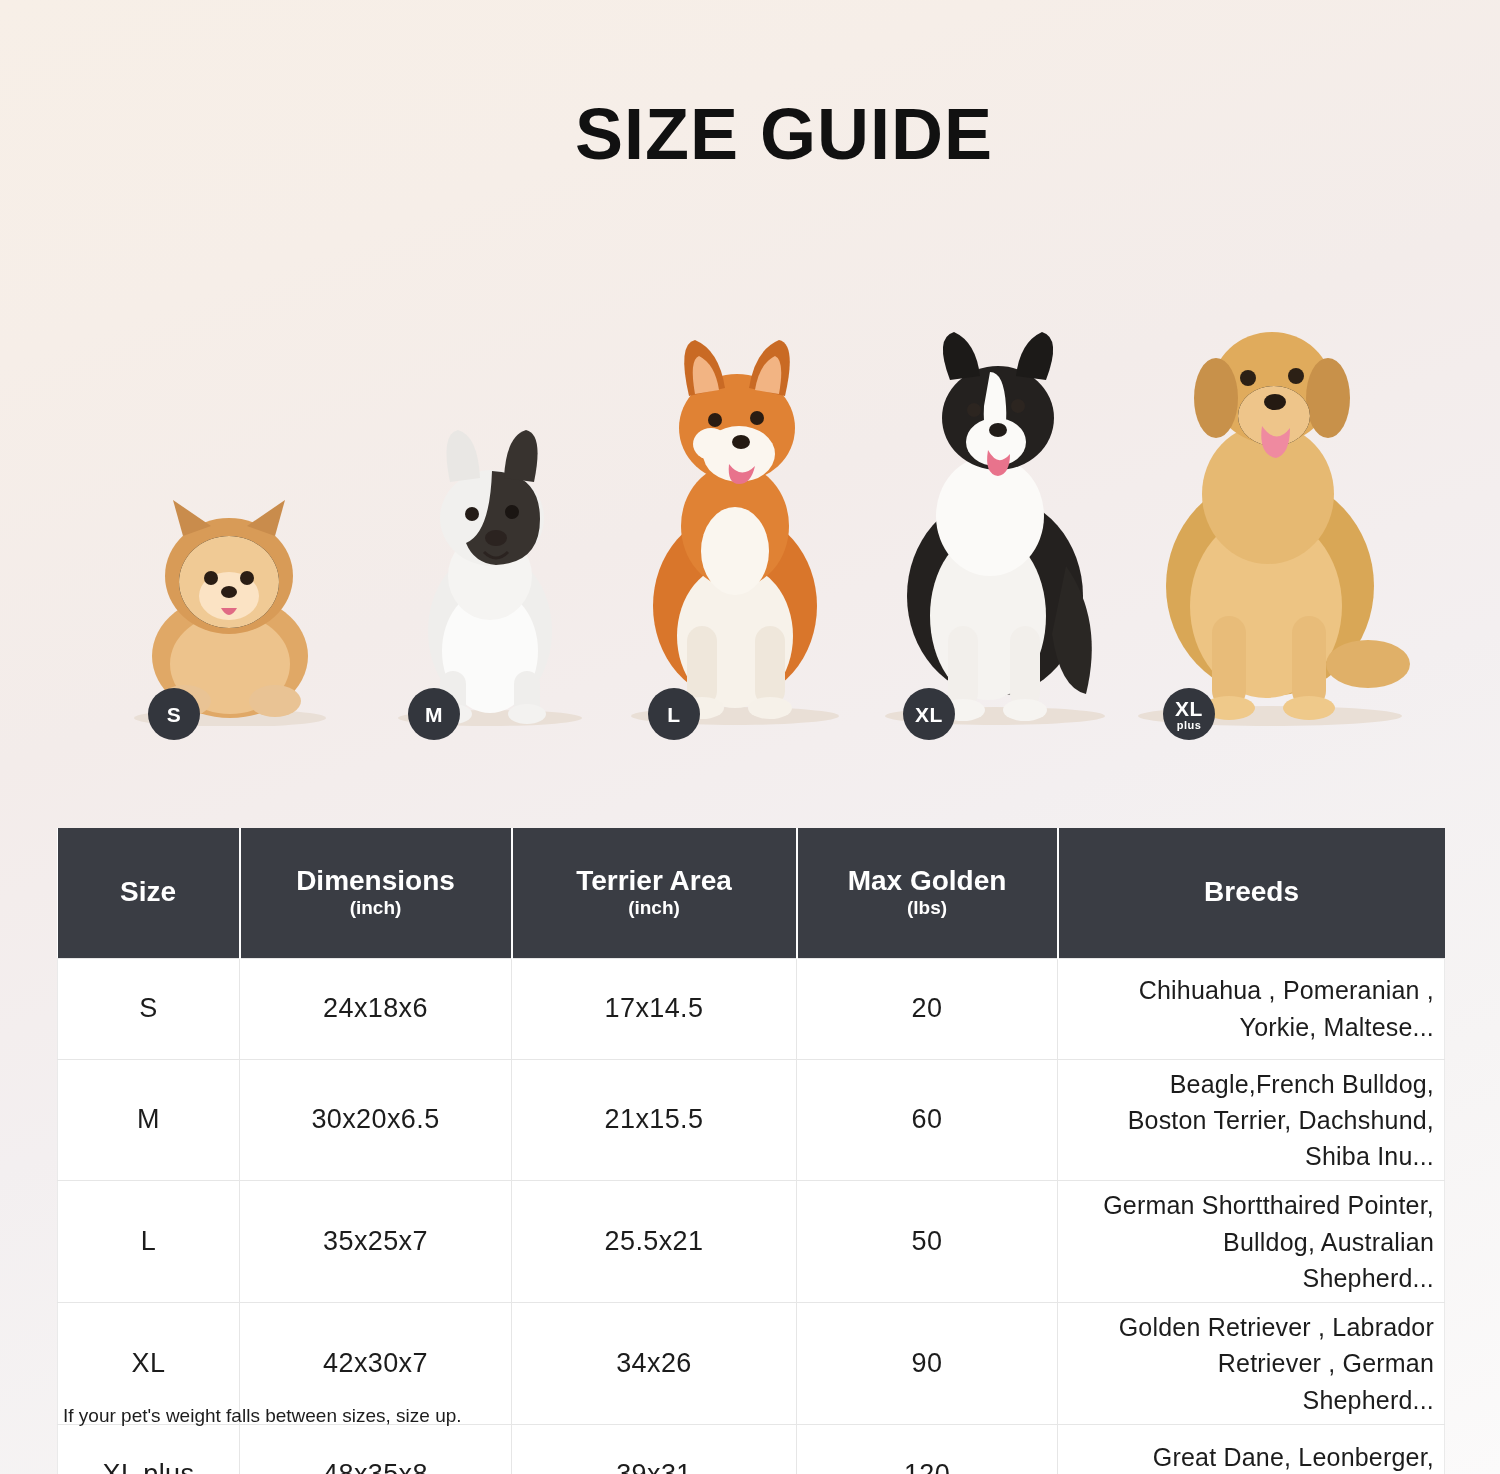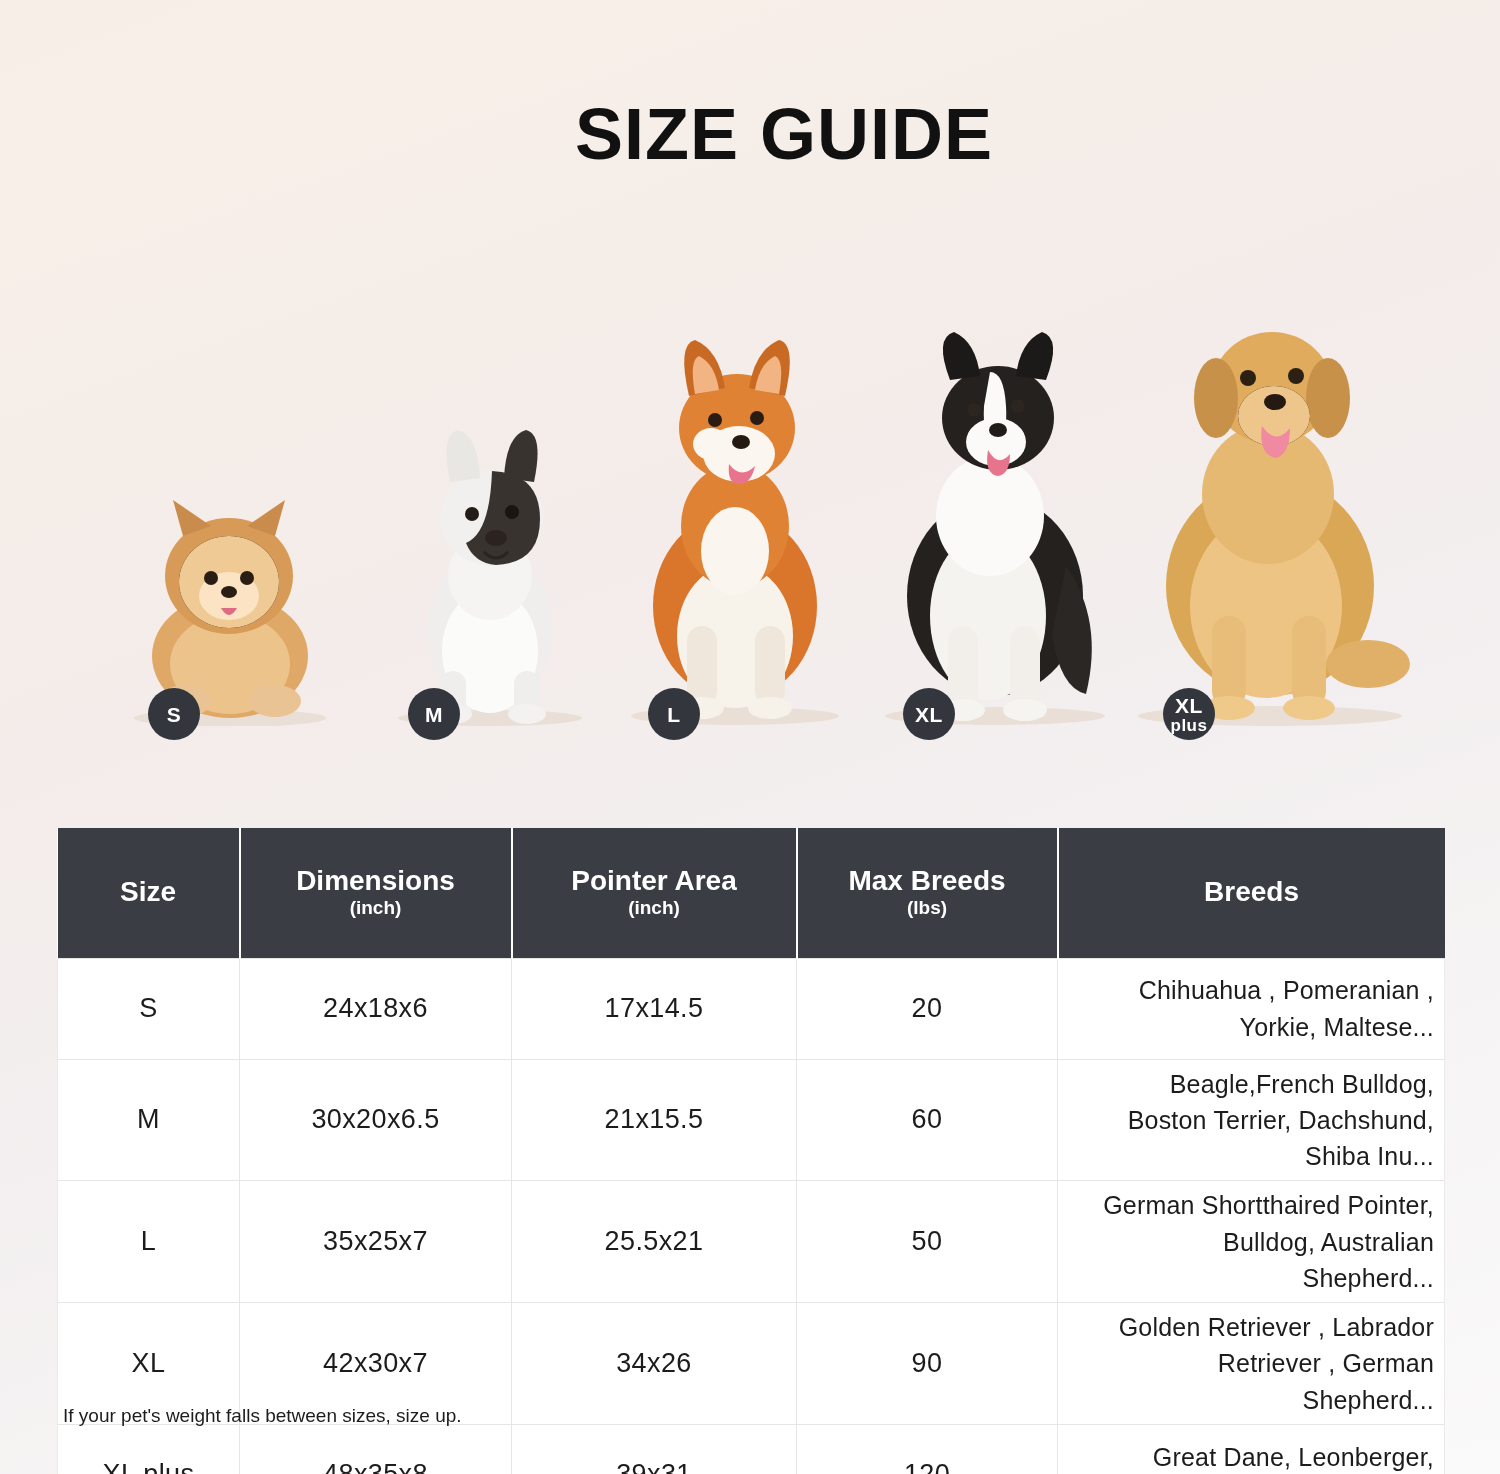--- a/index.html
+++ b/index.html
@@ -62,21 +62,21 @@
     display: flex;
     flex-direction: column;
     align-items: center;
     justify-content: center;
     font-size: 21px;
     font-weight: 600;
     letter-spacing: 0.5px;
     z-index: 5;
   }
   .badge .sub {
-    font-size: 17px;
+    font-size: 11px;
     font-weight: 600;
     line-height: 1;
     margin-top: 1px;
   }
   .badge .main-lbl { line-height: 1; }
 
   
   .table-wrap {
     position: absolute;
     top: 828px;
@@ -321,25 +321,25 @@
     <thead>
       <tr>
         <th>
           <span>Size</span>
         </th>
         <th>
           <span>Dimensions</span>
           <span class="unit">(inch)</span>
         </th>
         <th>
-          <span>Pointer Area</span>
+          <span>Terrier Area</span>
           <span class="unit">(inch)</span>
         </th>
         <th>
-          <span>Max Breeds</span>
+          <span>Max Golden</span>
           <span class="unit">(lbs)</span>
         </th>
         <th>
           <span>Breeds</span>
         </th>
       </tr>
     </thead>
     <tbody>
       <tr>
         <td>S</td>

